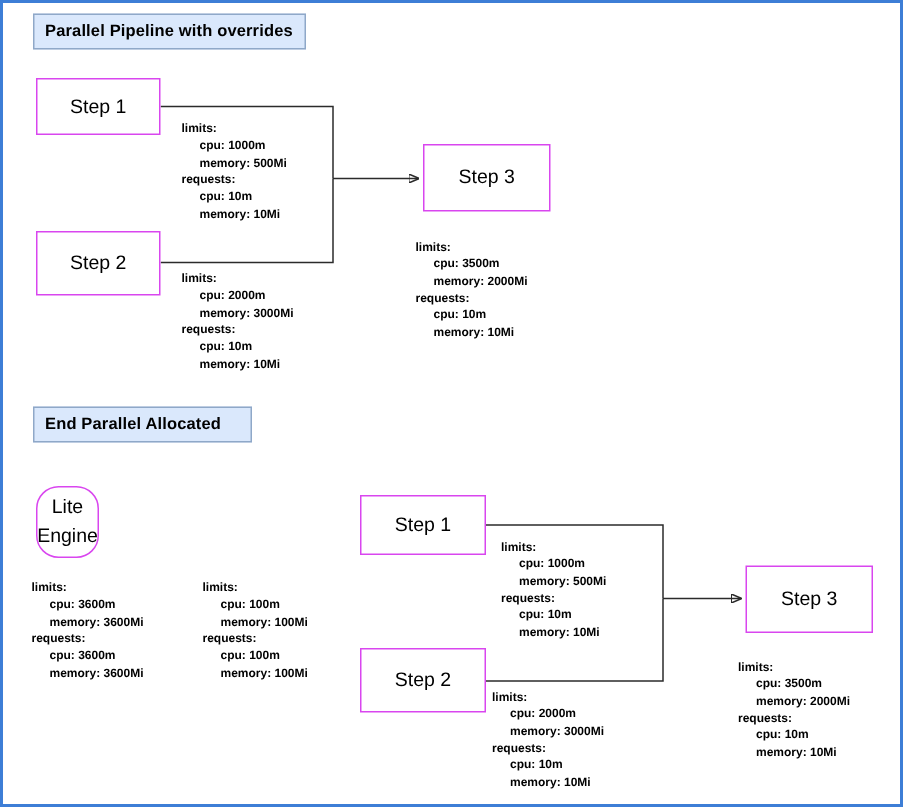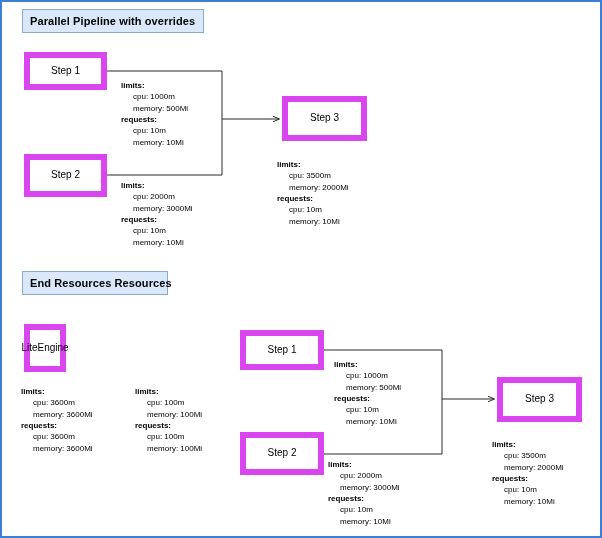--- a/index.html
+++ b/index.html
@@ -30,44 +30,45 @@
     color: #000000;
     display: flex;
     align-items: center;
     padding-left: 7px;
     letter-spacing: 0.1px;
     white-space: nowrap;
   }
   .node-box {
     position: absolute;
     background: #ffffff;
-    border: 6px solid #d946ef;
+    border: 1px solid #d946ef;
     box-sizing: border-box;
     display: flex;
     align-items: center;
     justify-content: center;
-    font-size: 10px;
+    font-size: 13px;
     color: #000000;
     text-align: left;
     line-height: 1.45;
   }
   .res-block {
     position: absolute;
     font-size: 8px;
     color: #000000;
     line-height: 1.42;
     white-space: nowrap;
   }
   .res-block .k {
     display: block;
     font-weight: bold;
   }
   .res-block .v {
     display: block;
     padding-left: 12px;
+    font-weight: bold;
   }
   svg.wires {
     position: absolute;
     left: 0;
     top: 0;
     width: 602px;
     height: 538px;
     pointer-events: none;
   }
   svg.wires path, svg.wires line {
@@ -129,23 +130,23 @@
 
   <div class="res-block" style="left:275px; top:157px;">
     <span class="k">limits:</span>
     <span class="v">cpu: 3500m</span>
     <span class="v">memory: 2000Mi</span>
     <span class="k">requests:</span>
     <span class="v">cpu: 10m</span>
     <span class="v">memory: 10Mi</span>
   </div>
 
-  <div class="section-title" style="left:20px; top:269px; width:146px; height:24px;">End Resources Resources</div>
-
-  <div class="node-box" style="left:22px; top:322px; width:42px; height:48px; flex-direction:row;">
+  <div class="section-title" style="left:20px; top:269px; width:146px; height:24px;">End Parallel Allocated</div>
+
+  <div class="node-box" style="left:22px; top:322px; width:42px; height:48px; flex-direction:column;border-radius:15px;">
     <span>Lite</span>
     <span>Engine</span>
   </div>
 
 
   <div class="node-box" style="left:238px; top:328px; width:84px; height:40px;">Step 1</div>
 
   <div class="node-box" style="left:238px; top:430px; width:84px; height:43px;">Step 2</div>
 
   <div class="node-box" style="left:495px; top:375px; width:85px; height:45px;">Step 3</div>

